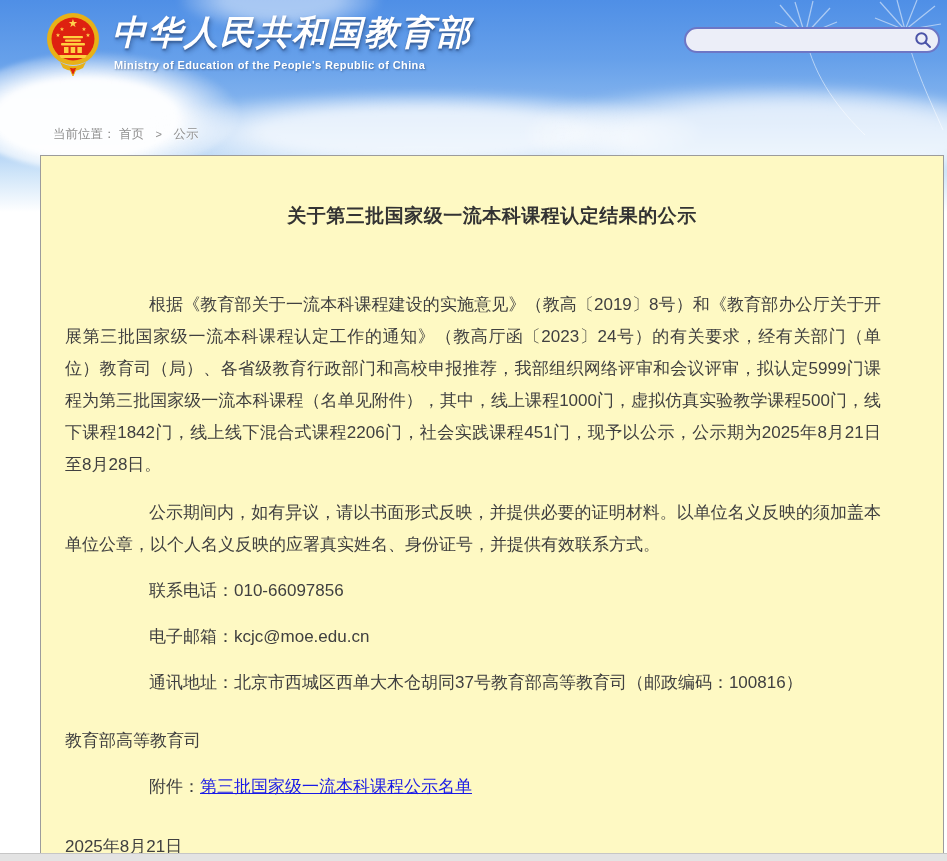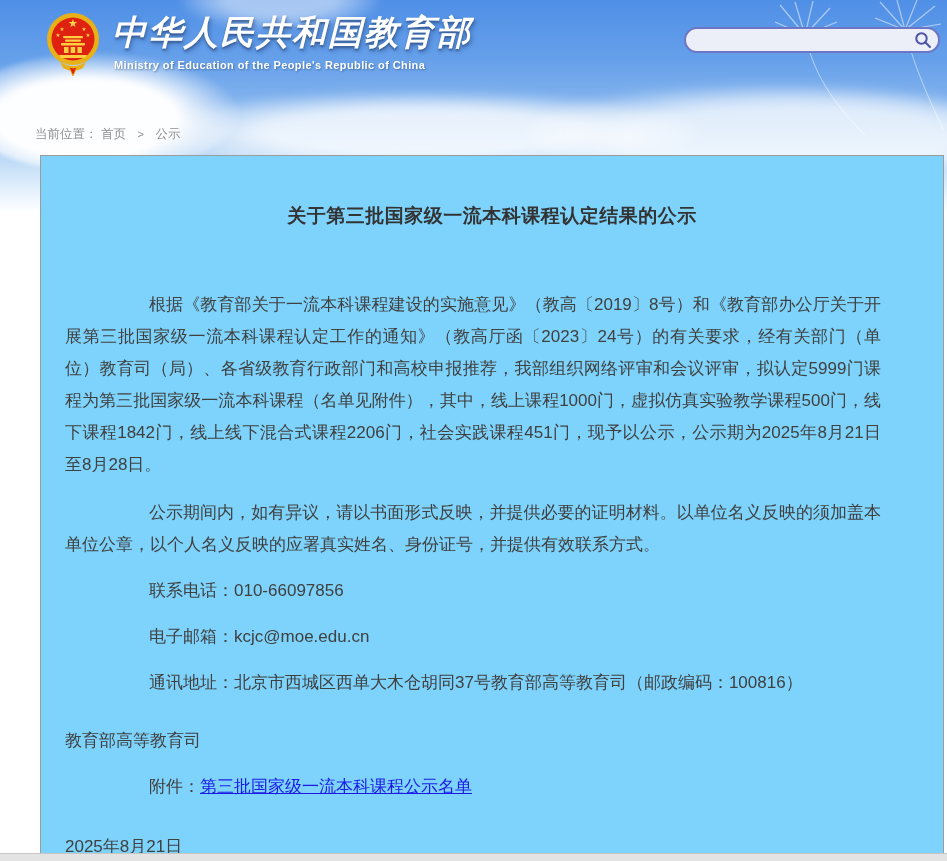--- a/index.html
+++ b/index.html
@@ -37,28 +37,28 @@
                    text-shadow:1px 1px 2px rgba(43,76,128,.6); }
 
   .search-box { position:absolute; top:27px; right:7px; width:256px; height:26px;
                 background:#eceef8; border:2px solid #6d76c5; border-radius:14px;
                 display:flex; align-items:center; }
   .search-box input { flex:1; height:100%; border:none; outline:none; background:transparent;
                       padding:0 6px 0 12px; font-size:13px; color:#333; }
   .search-btn { width:26px; height:22px; border:none; background:transparent; cursor:pointer;
                 display:flex; align-items:center; justify-content:center; padding:0; margin-right:2px; }
 
-  .breadcrumb { position:absolute; left:35px; top:126px; font-size:12.5px; color:#8f8f8f;
+  .breadcrumb { position:absolute; left:53px; top:126px; font-size:12.5px; color:#8f8f8f;
                 text-shadow:0 1px 0 rgba(255,255,255,.7); }
   .breadcrumb a { color:#8f8f8f; text-decoration:none; cursor:pointer; }
   .breadcrumb .sep { margin:0 8px; font-size:11px; }
 
   
   .content-box { position:absolute; left:40px; top:155px; width:904px; height:698px;
-                 background:#7dd3fc; border:1px solid #9c9c9c; border-bottom:none; }
+                 background:#fef9c3; border:1px solid #9c9c9c; border-bottom:none; }
   .article-title { margin-top:47px; text-align:center; font-size:19px; font-weight:bold;
                    color:#333; letter-spacing:.5px; }
   .article p { font-size:17px; line-height:32px; color:#404040; text-align:justify;
                padding:0 62px 0 24px; text-indent:84px; }
   .p1 { margin-top:60px; }
   .p2 { margin-top:16px; }
   .single { margin-top:14px; }
   .attach-link { color:#1a1ae6; text-decoration:underline; cursor:pointer; }
   .sig { margin-top:26px; text-align:right; padding-right:88px !important; text-indent:0 !important; }
   .date { margin-top:28px; }

